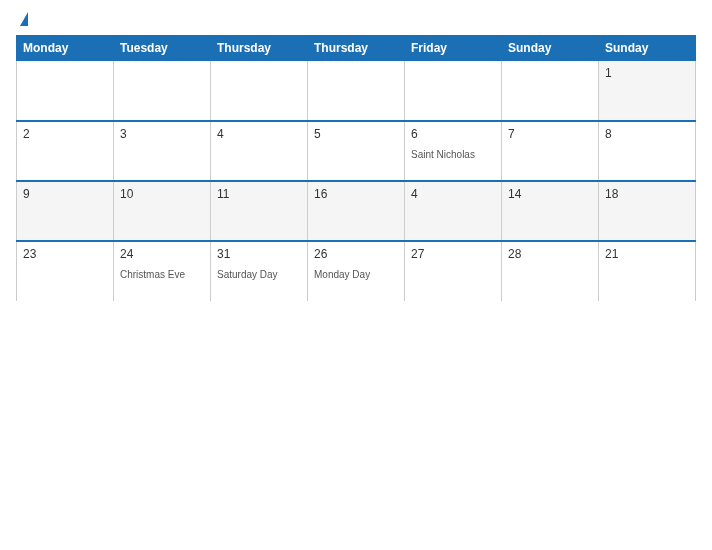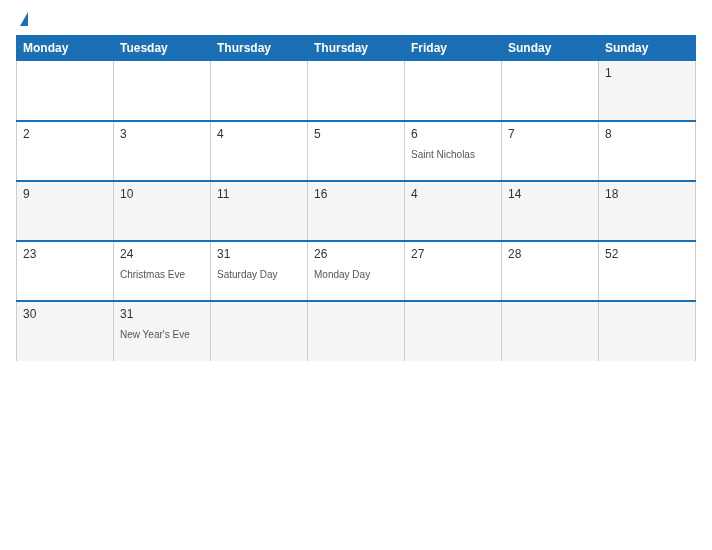--- a/index.html
+++ b/index.html
@@ -210,32 +210,18 @@
             <span class="day-number">26</span>
             <span class="holiday-name">Monday Day</span>
           </td>
           <td>
             <span class="day-number">27</span>
           </td>
           <td>
             <span class="day-number">28</span>
           </td>
           <td>
-            <span class="day-number">52</span>
-          </td>
-        </tr>
-        <tr class="row-top-border">
-          <td>
-            <span class="day-number">30</span>
-          </td>
-          <td>
-            <span class="day-number">31</span>
-            <span class="holiday-name">New Year's Eve</span>
-          </td>
-          <td></td>
-          <td></td>
-          <td></td>
-          <td></td>
-          <td></td>
+            <span class="day-number">21</span>
+          </td>
         </tr>
       </tbody>
   </table>
 </div>
 
 </body></html>

